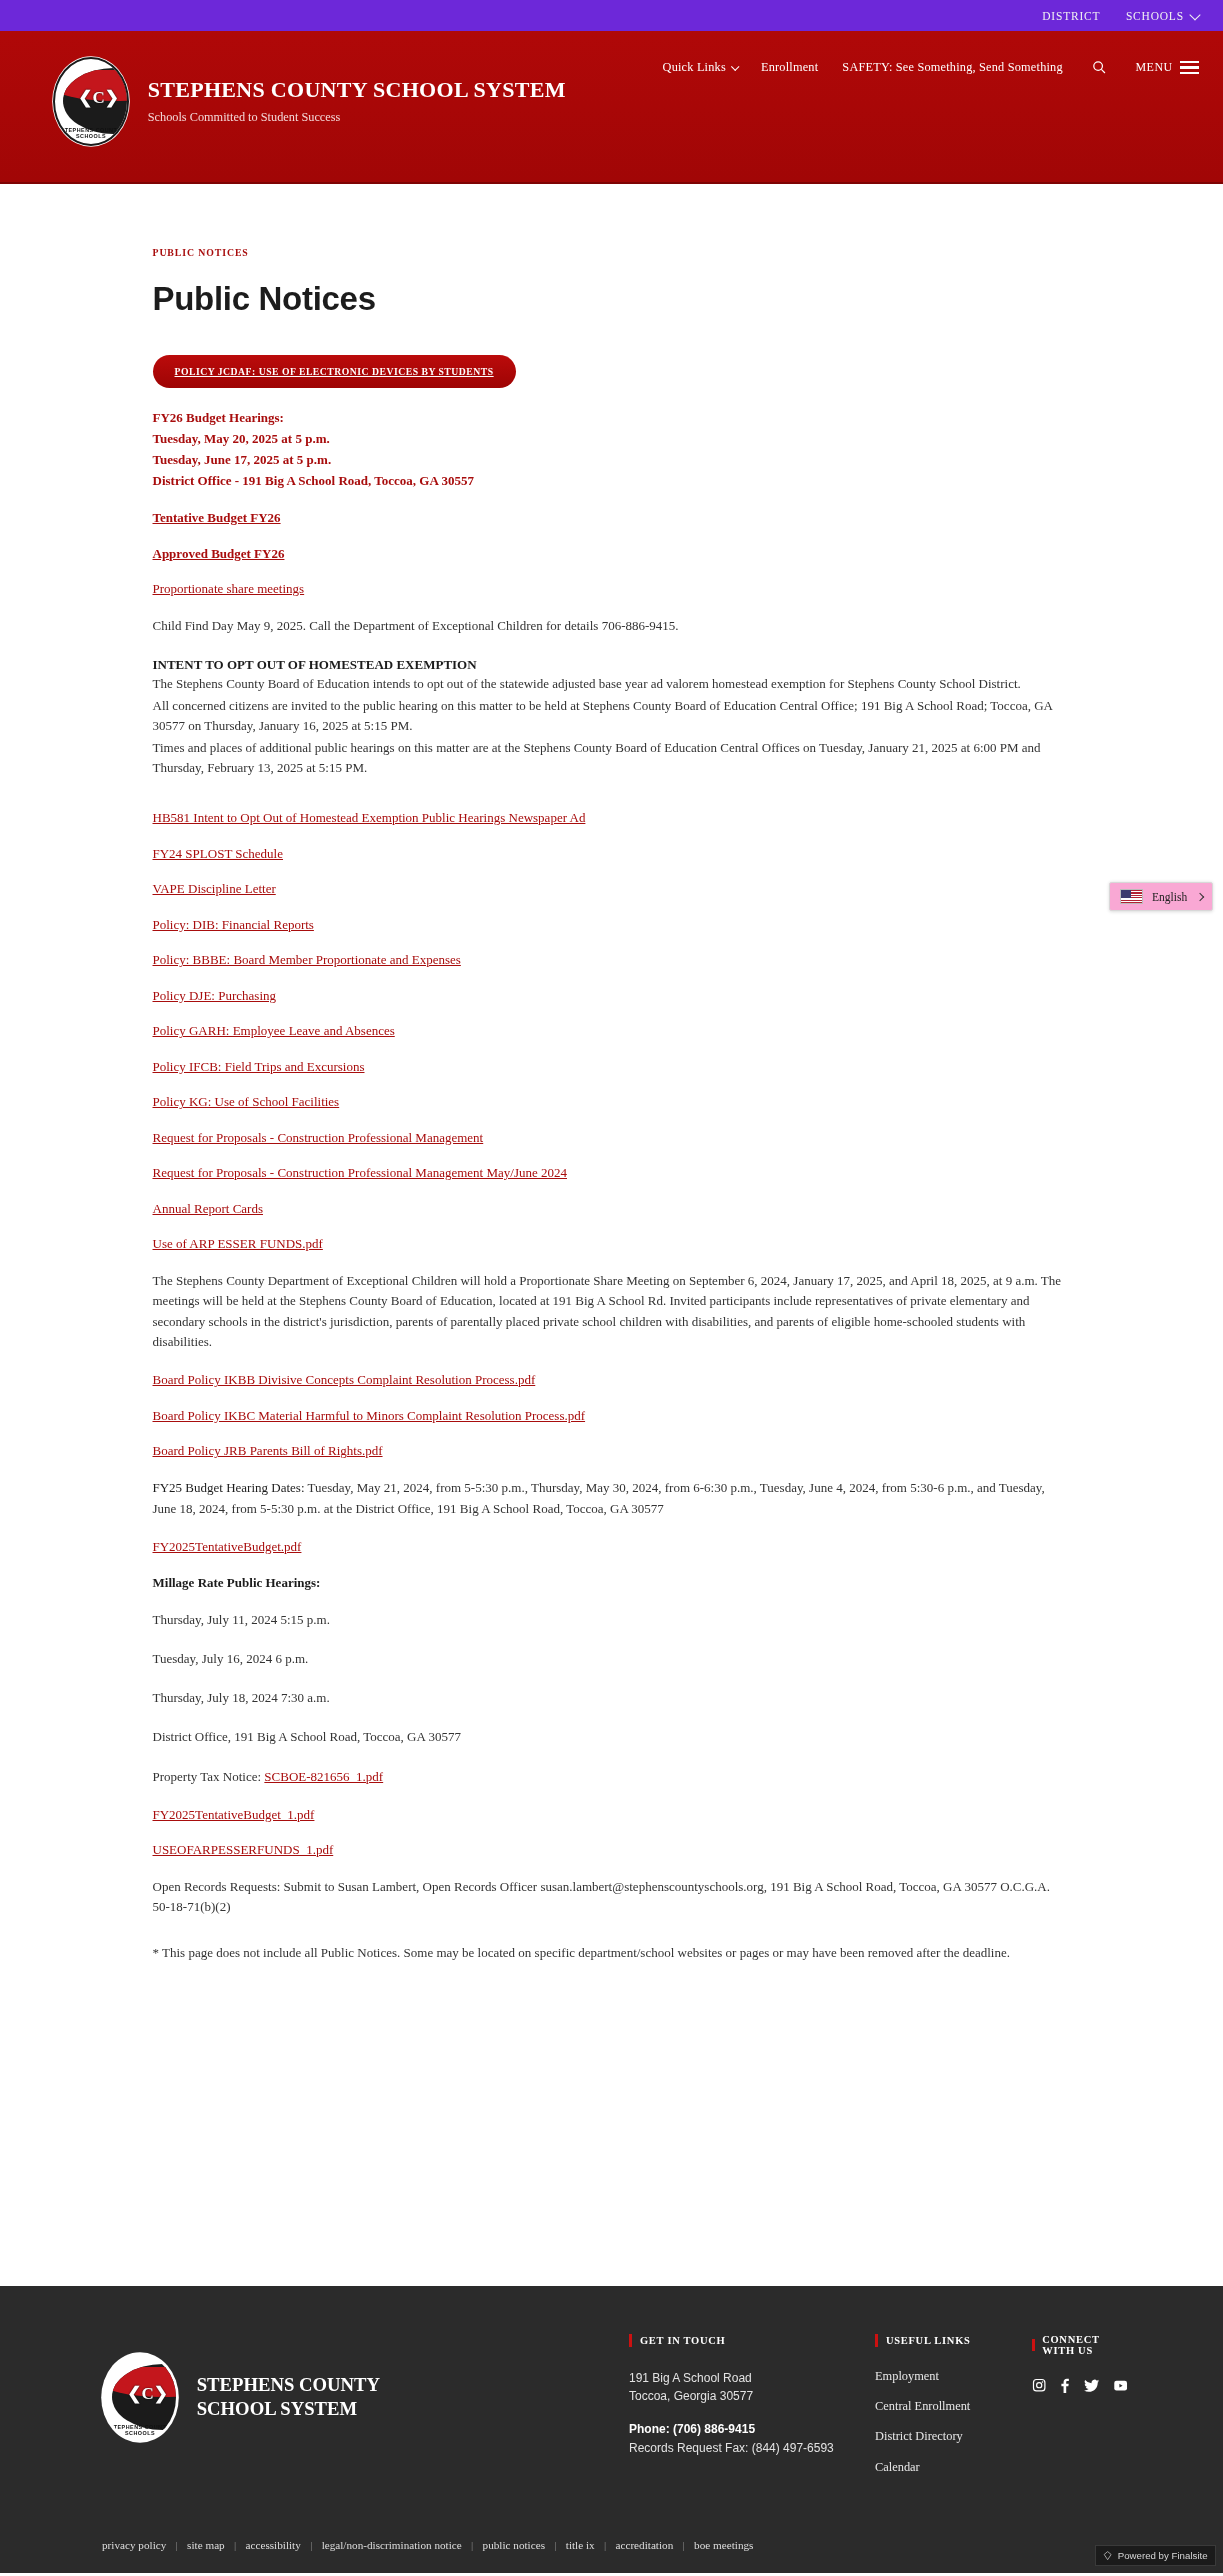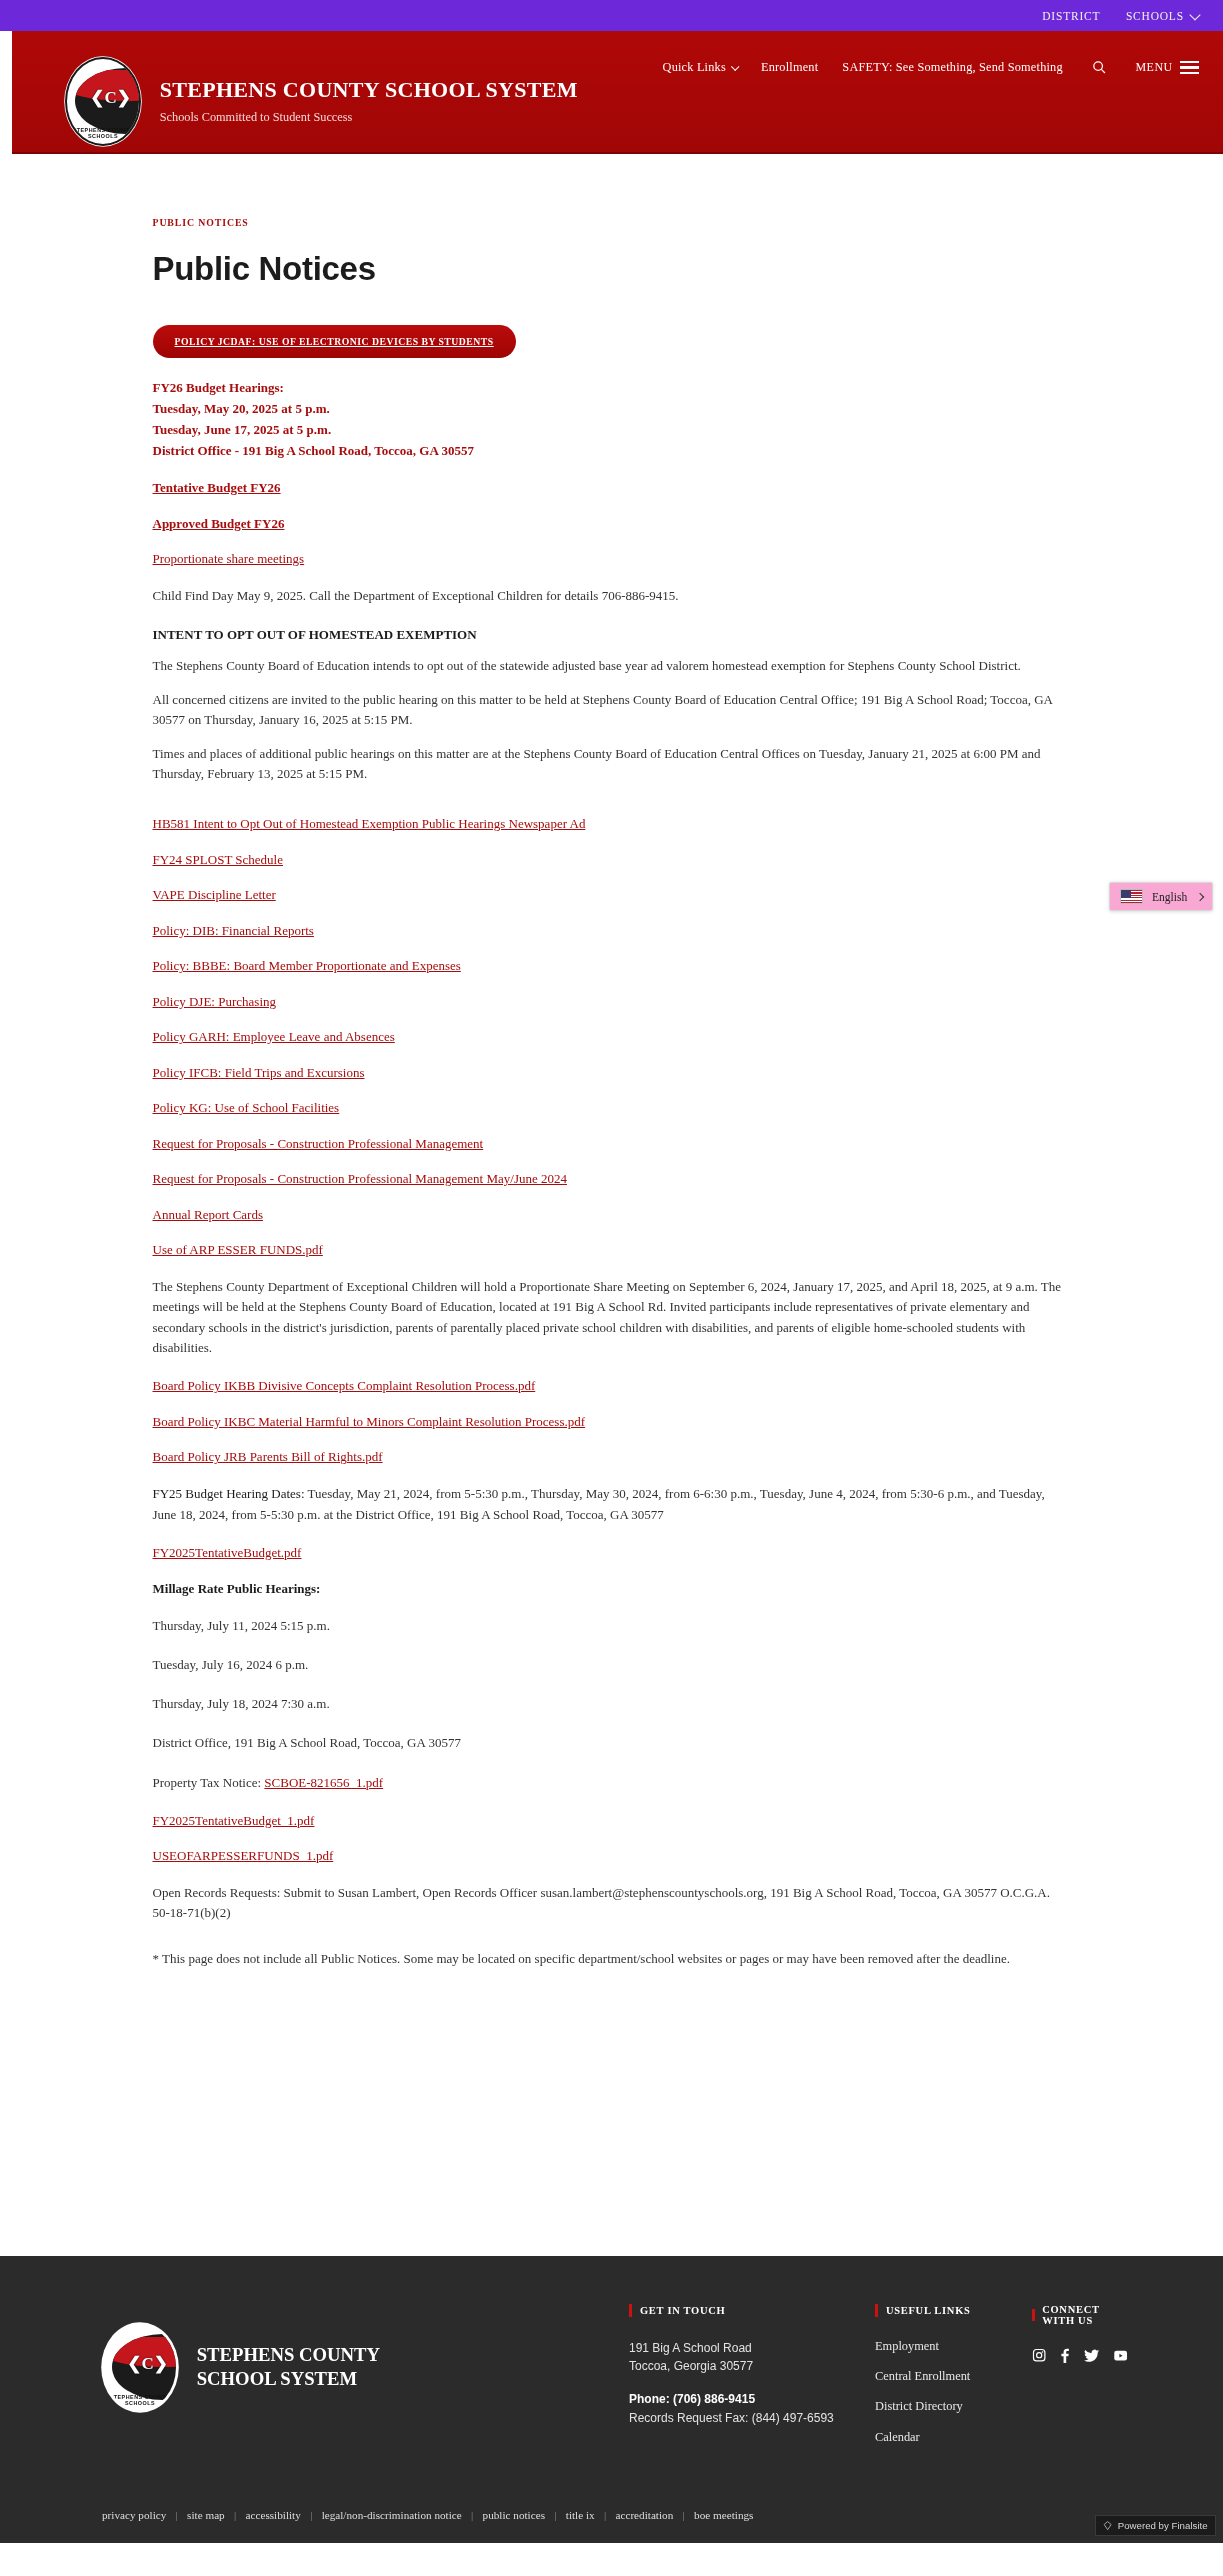--- a/index.html
+++ b/index.html
@@ -36,24 +36,23 @@
     width: 7.6px; height: 7.6px;
     border-right: 1.4px solid #f2f2f2;
     border-bottom: 1.4px solid #f2f2f2;
     transform: rotate(45deg) translateY(-1.7px);
   }
 
   
   .masthead {
     background: #ad0707;
     background: linear-gradient(180deg,#b00808 0%, #a10606 100%);
-    height: 123px;
+    height: 153px;
     position: relative;
     border-bottom: 2.5px solid #7e0404;
-    margin-left: 12px;
   }
   .nav-row {
     display: flex;
     align-items: center;
     justify-content: flex-end;
     gap: 24px;
     padding: 22px 24px 0 0;
     height: 51px;
   }
   .nav-link {
@@ -205,21 +204,21 @@
   a.red-link.bold { font-weight: bold; }
   .link-row { margin-top: 19.5px; }
   p.body {
     color: #333333;
     font-size: 13px;
     line-height: 1.58;
     font-family: "Liberation Serif", serif;
     margin-top: 18.7px;
     max-width: 952px;
   }
-  p.body.tight { margin-top: 13px; }
+  p.body.tight { margin-top: 1px; }
   .bold-head {
     color: #1c1c1c;
     font-weight: bold;
     font-size: 13px;
     font-family: "Liberation Serif", serif;
     margin-top: 20.4px;
   }
   .b { font-weight: normal; color: #1c1c1c; }
 
   

